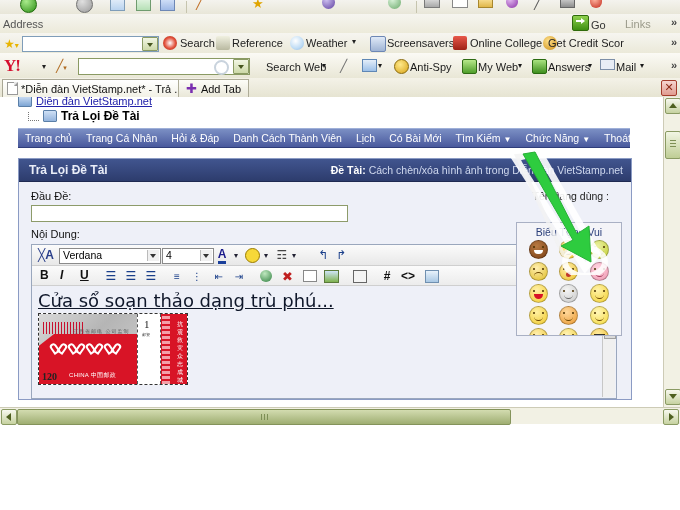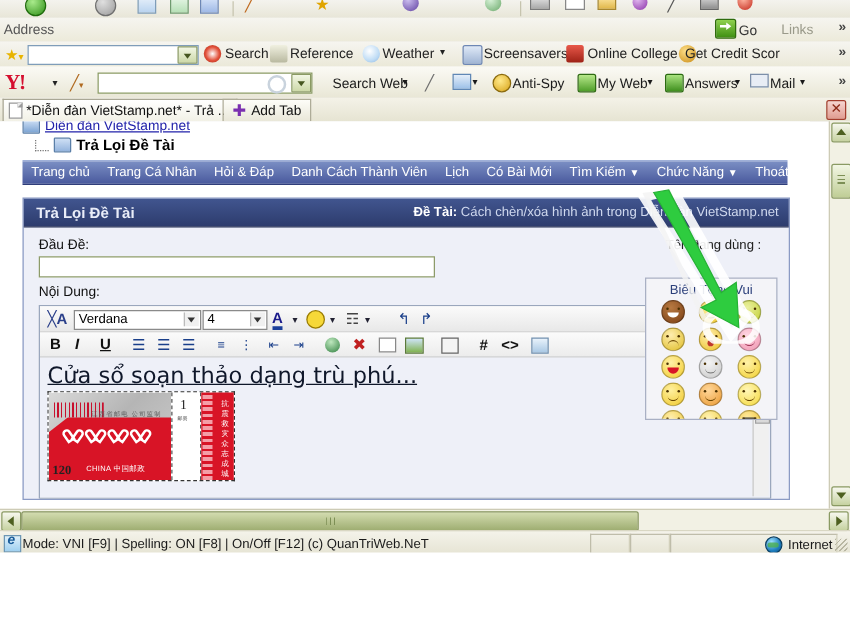--- a/index.html
+++ b/index.html
@@ -781,32 +781,20 @@
   </div>
 
   <div class="sb-h">
     <div class="sb-lbtn"></div>
     <div class="sb-thumb-h">
         <span class="grip-h"></span>
       </div>
     <div class="sb-rbtn"></div>
   </div>
 
-  <div class="statusbar">
-    <div class="st-ico"></div>
-    <div class="st-text">Mode: VNI [F9] | Spelling: ON [F8] | On/Off [F12] (c) QuanTriWeb.NeT</div>
-    <div class="st-seg" style="left:472px;width:30px;"></div>
-    <div class="st-seg" style="left:504px;width:30px;"></div>
-    <div class="st-seg" style="left:536px;width:132px;"></div>
-    <div class="zone">
-      <span class="globe"></span>
-      <span>Internet</span>
-    </div>
-    <div class="resize-grip"></div>
-  </div>
 
   <div class="desktop-fill"></div>
 
   <div class="arrow-anno">
     <svg width="110" height="125" viewBox="0 0 110 125">
       <g>
         <path d="M10 8 L34 2 L92 104 L80 118 Z" fill="none" stroke="#ffffff" stroke-width="7" opacity="0.9"></path>
         <path d="M12 6 L30 4 L70 96 L58 104 Z" fill="none" stroke="#f2f2f2" stroke-width="4" opacity="0.8"></path>
         <ellipse cx="80" cy="112" rx="20" ry="14" fill="none" stroke="#ffffff" stroke-width="6" opacity="0.85"></ellipse>
       </g>

